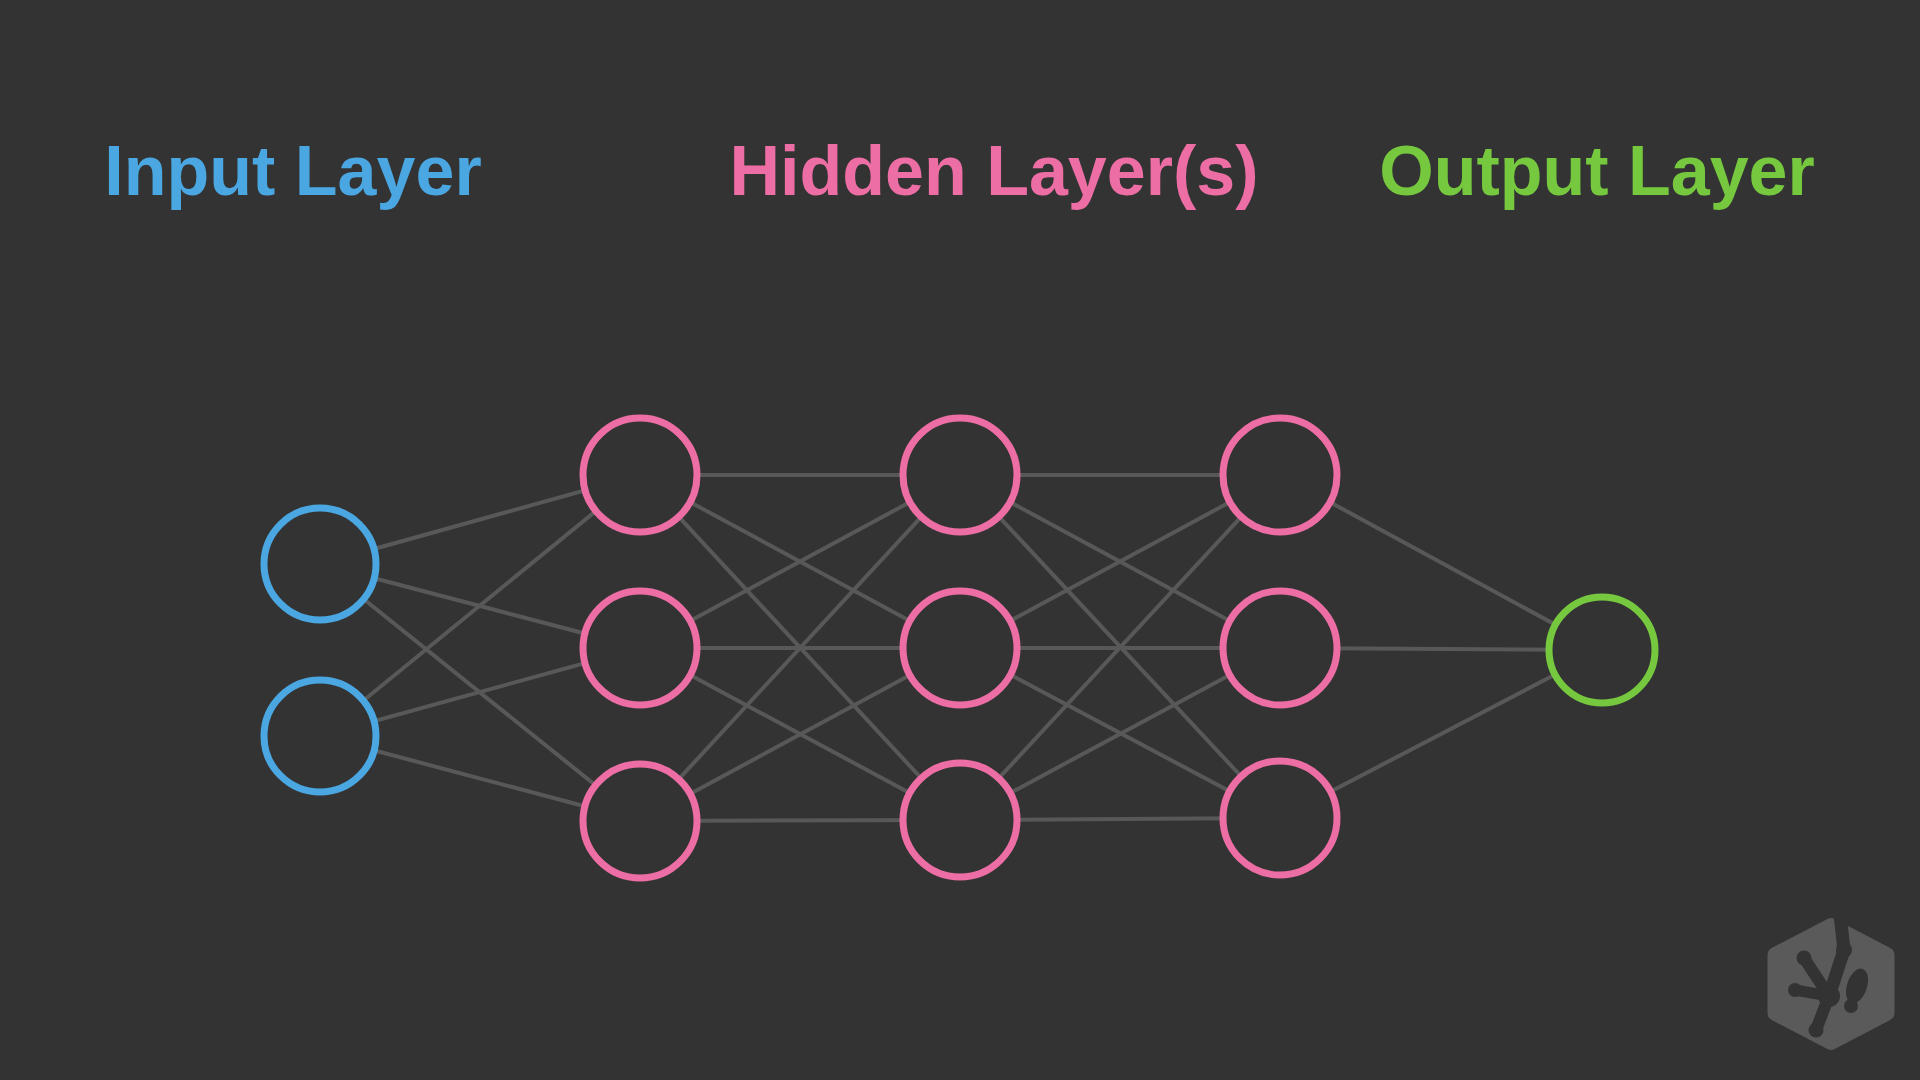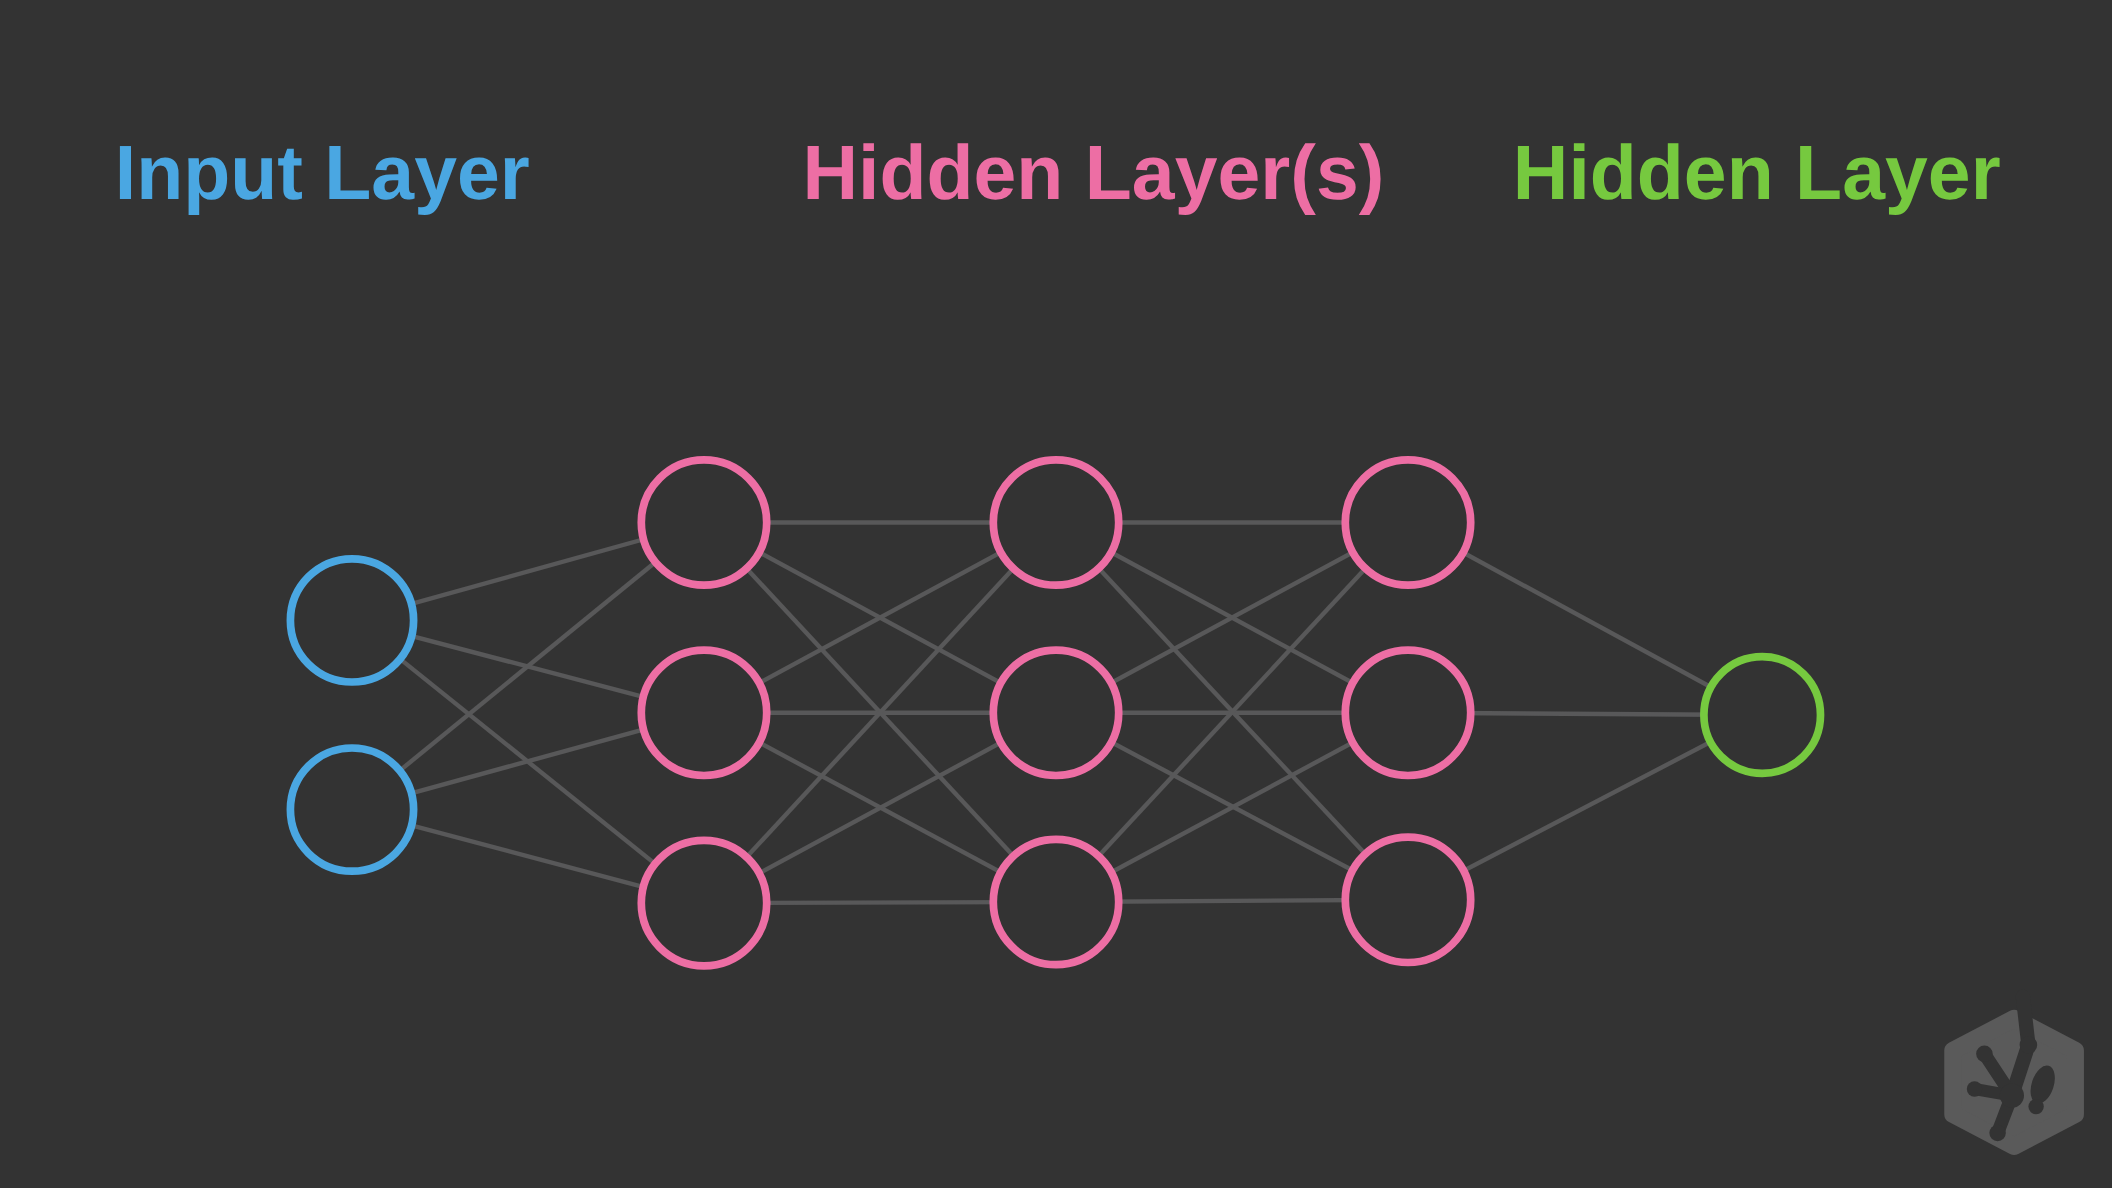--- a/index.html
+++ b/index.html
@@ -16,21 +16,21 @@
     height: 1080px;
     background: #333333;
   }
   svg.diagram {
     position: absolute;
     left: 0;
     top: 0;
   }
   .layer-label {
     position: absolute;
-    top: 122px;
+    top: 136px;
     transform: translateX(-50%);
     font-size: 70px;
     font-weight: 700;
     line-height: 1;
     letter-spacing: 0px;
     white-space: nowrap;
     user-select: none;
   }
 </style>
 </head>
@@ -101,15 +101,15 @@
         <circle cx="1816" cy="1030" r="7.5" fill="#333333"></circle>
         <circle cx="1844" cy="950" r="8" fill="#333333"></circle>
         <ellipse cx="1857" cy="986" rx="10" ry="18" transform="rotate(18 1857 986)" fill="#333333"></ellipse>
         <circle cx="1851" cy="1006" r="7" fill="#333333"></circle>
       </g>
     </g>
   </svg>
 
   <div class="layer-label" style="left: 293px; color: rgb(74, 167, 226);">Input Layer</div>
   <div class="layer-label" style="left: 958px; color: rgb(237, 110, 164); margin-left: 36px;">Hidden Layer(s)</div>
-  <div class="layer-label" style="left: 1597px; color: rgb(118, 201, 63);">Hidden Layer</div>
+  <div class="layer-label" style="left: 1597px; color: rgb(118, 201, 63);">Output Layer</div>
 
 </div>
 
 </body></html>

